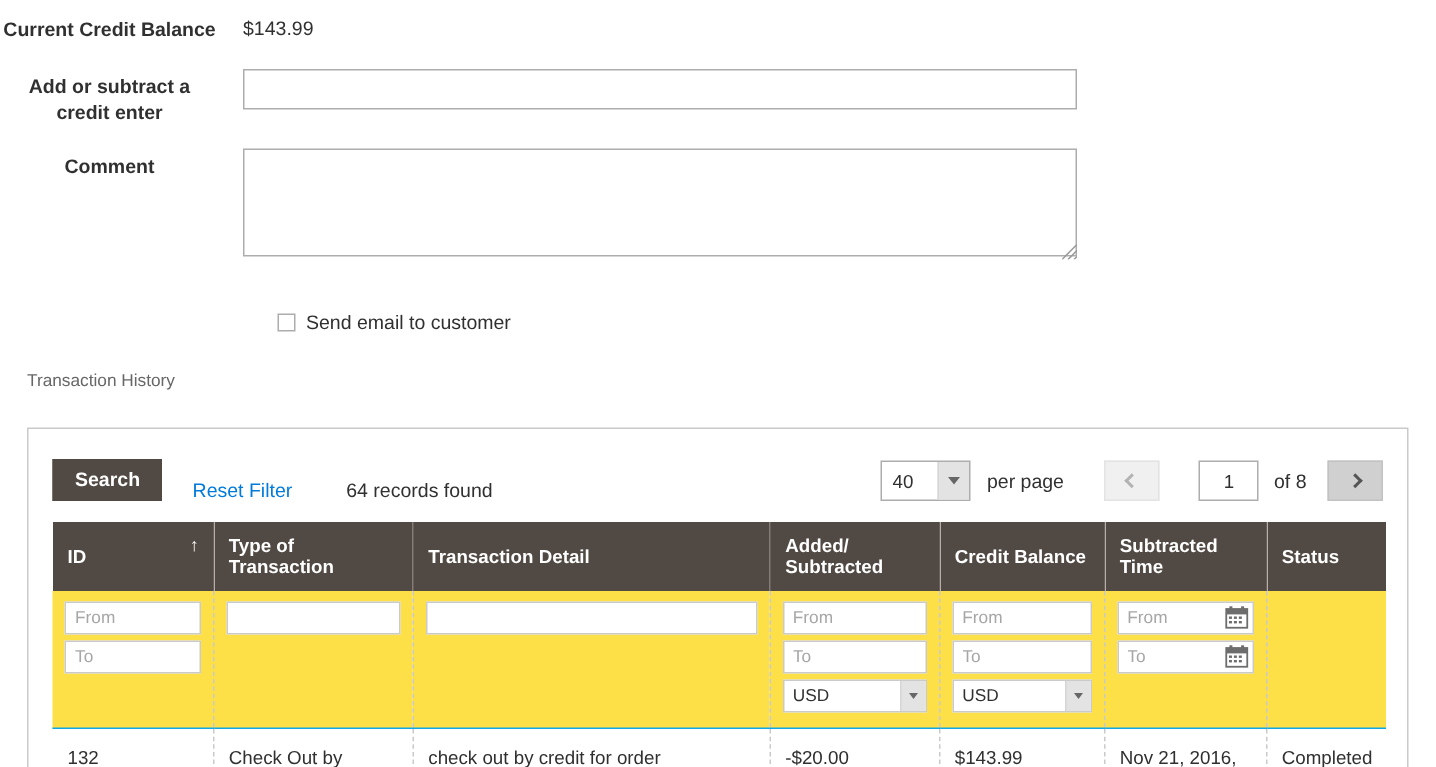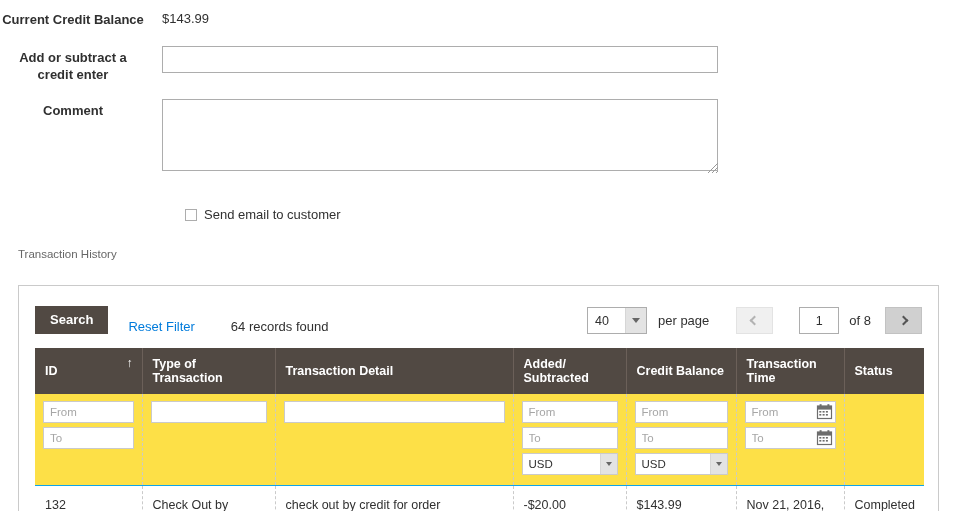--- a/index.html
+++ b/index.html
@@ -331,21 +331,21 @@
     <thead>
       <tr>
         <th>
           <span>ID</span>
           <span class="sort-arrow">↑</span>
         </th>
         <th><span>Type of Transaction</span></th>
         <th><span>Transaction Detail</span></th>
         <th><span>Added/ Subtracted</span></th>
         <th><span>Credit Balance</span></th>
-        <th><span>Transaction Time</span></th>
+        <th><span>Subtracted Time</span></th>
         <th><span>Status</span></th>
       </tr>
     </thead>
     <tbody>
       <tr class="filter-row">
         <td>
           <input class="f-input" type="text" placeholder="From" style="">
           <input class="f-input last" type="text" placeholder="To" style="">
         </td>
         <td>

